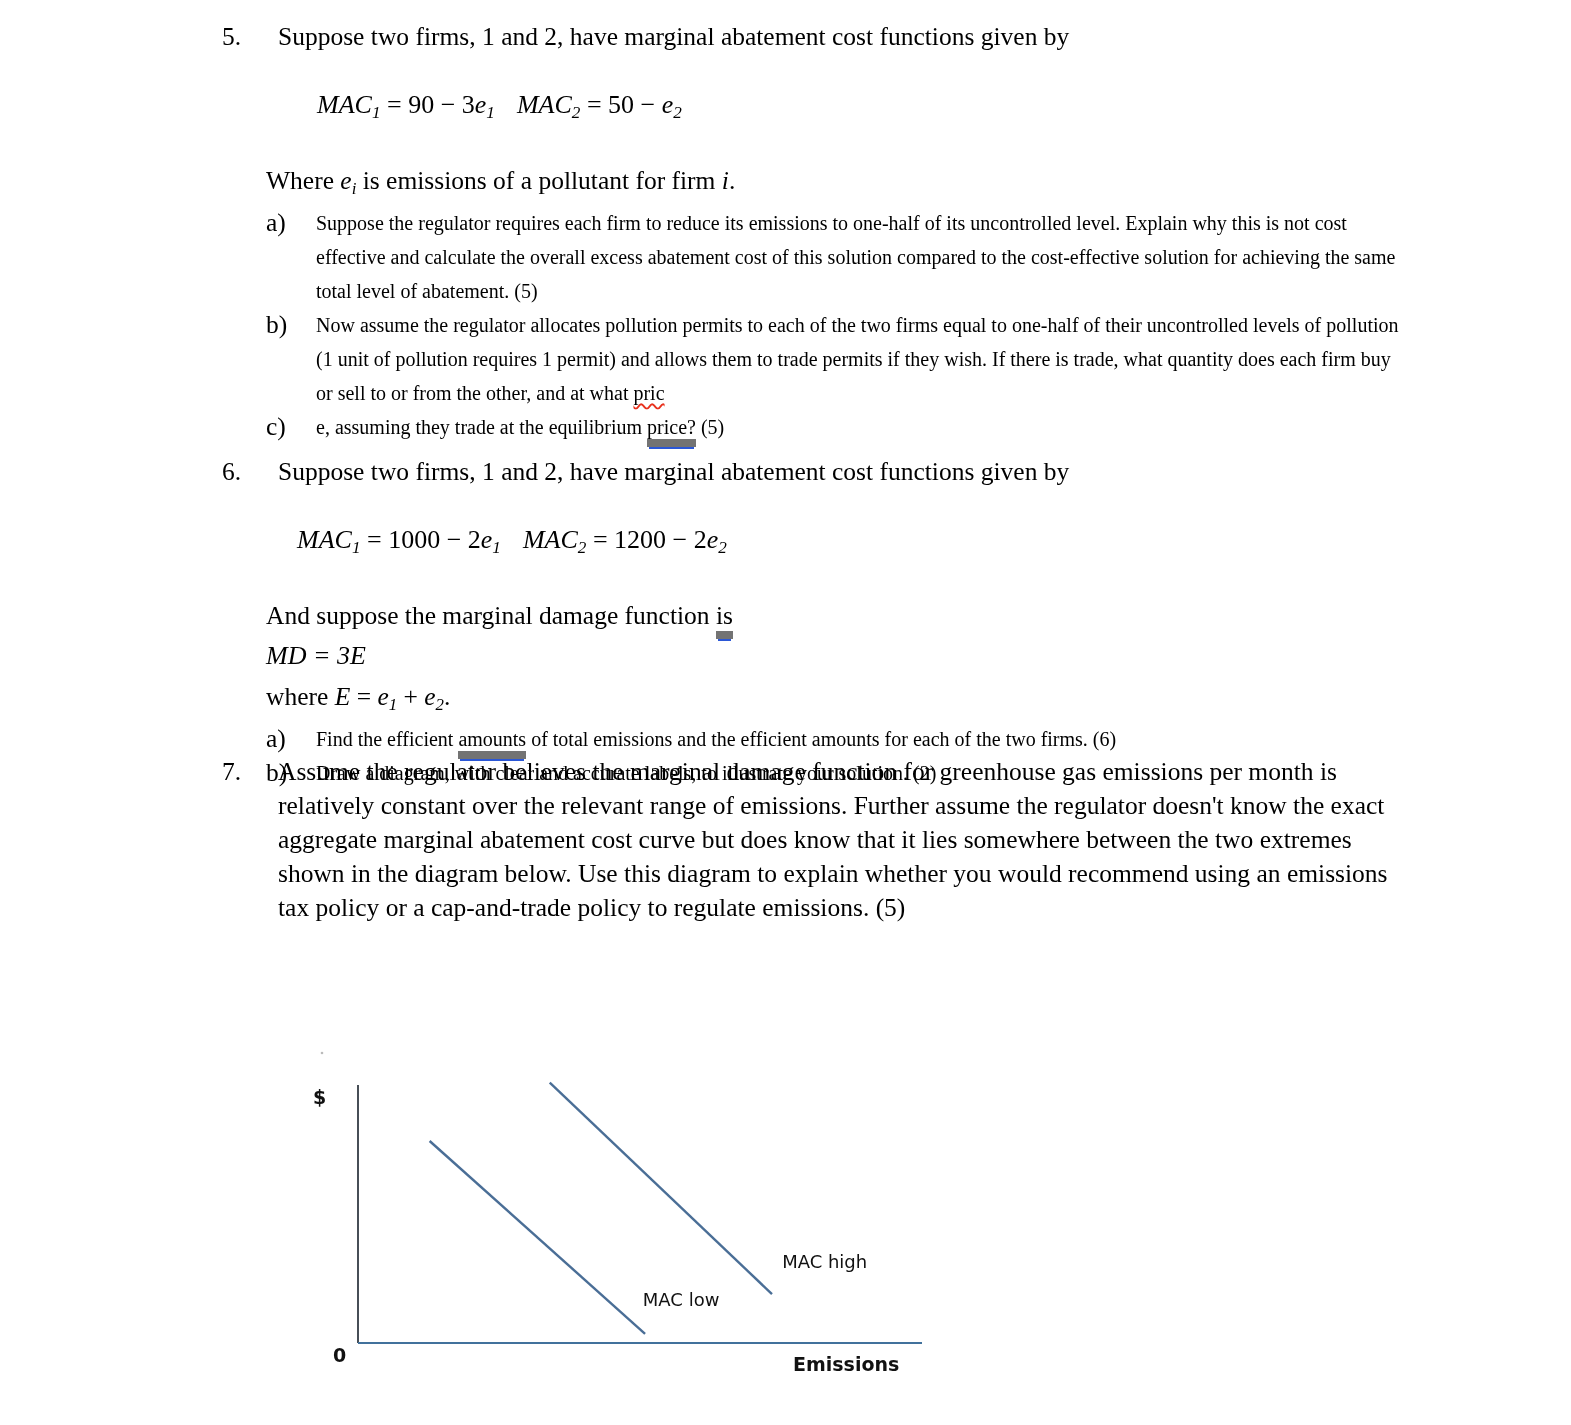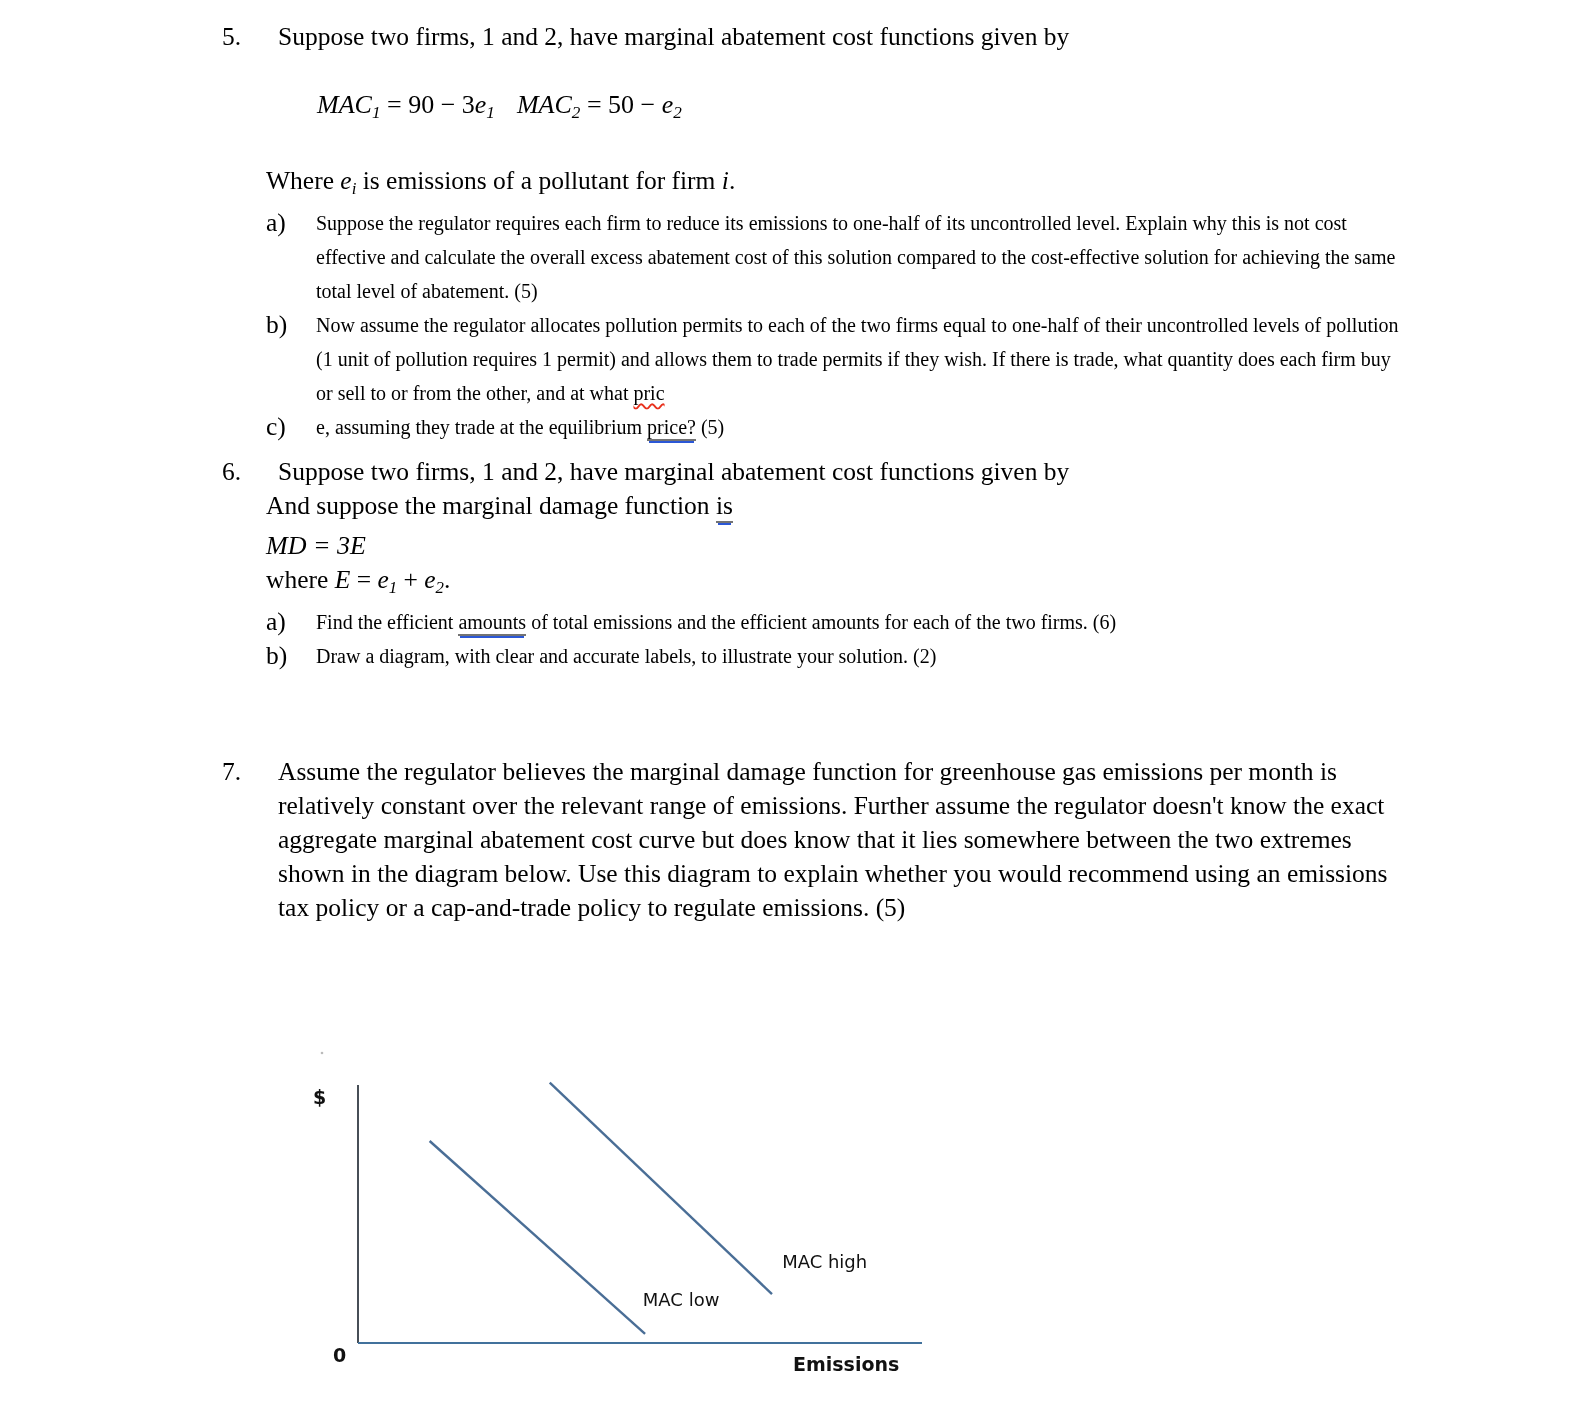--- a/index.html
+++ b/index.html
@@ -87,21 +87,21 @@
   .ital { font-style: italic; }
 
   
   .spell {
     text-decoration: underline wavy #e8301c;
     text-decoration-skip-ink: none;
     text-underline-offset: 3px;
   }
   .grammar {
     position: relative;
-    border-bottom: 2px solid #737373;
+    border-bottom: 8px solid #737373;
     padding-bottom: 1px;
     box-shadow: 0 4px 0 -2px #2b57d6;
   }
 
   
   #diagram {
     position: absolute;
     left: 290px;
     top: 1030px;
     width: 680px;
@@ -157,28 +157,31 @@
       </div>
     </div>
   </div>
 
   <div class="qblock" style="top:455px;">
     <div class="qrow">
       <div class="qnum">6.</div>
       <div class="qtext">Suppose two firms, 1 and 2, have marginal abatement cost functions given by</div>
     </div>
 
+    <div class="math" style="margin-left:36px;">
+      <span class="ital">MAC</span><sub>1</sub><span class="up"> = 1000 </span><span class="up">−</span><span class="up"> 2</span><span class="ital">e</span><sub>1</sub><span class="mac-gap"></span><span class="ital">MAC</span><sub>2</sub><span class="up"> = 1200 </span><span class="up">−</span><span class="up"> 2</span><span class="ital">e</span><sub>2</sub>
+    </div>
 
     <div class="qtext" style="margin-left:44px;">
       <span>And suppose the marginal damage function </span><span class="grammar">is</span>
     </div>
 
     <div class="math" style="margin-left:44px; margin-top:6px;">MD = 3E</div>
 
-    <div class="qtext" style="margin-left:44px; margin-top:0;">
+    <div class="qtext" style="margin-left:44px; margin-top:7px;">
       <span>where </span><span class="ital">E</span><span> = </span><span class="ital">e</span><sub class="ital" style="font-size:0.66em;vertical-align:-0.28em;">1</sub><span> + </span><span class="ital">e</span><sub class="ital" style="font-size:0.66em;vertical-align:-0.28em;">2</sub><span>.</span>
     </div>
 
     <div class="sublist">
       <div class="subrow">
         <div class="sublabel">a)</div>
         <div class="subtext"><span>Find the efficient </span><span class="grammar">amounts</span><span> of total emissions and the efficient amounts for each of the two firms. (6)</span></div>
       </div>
 
       <div class="subrow">

